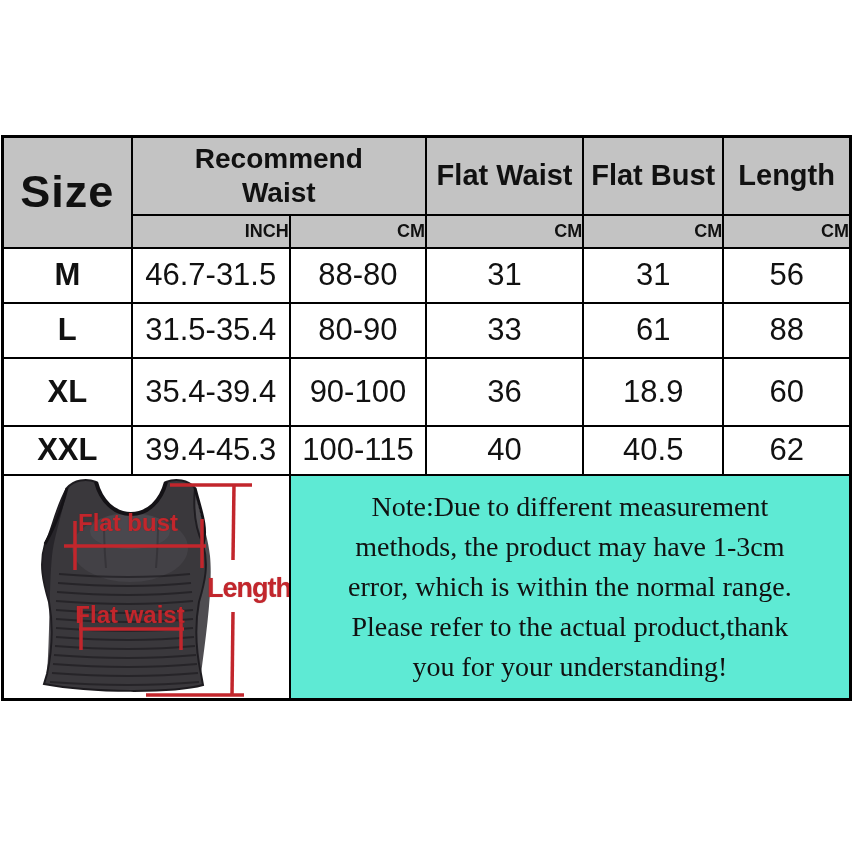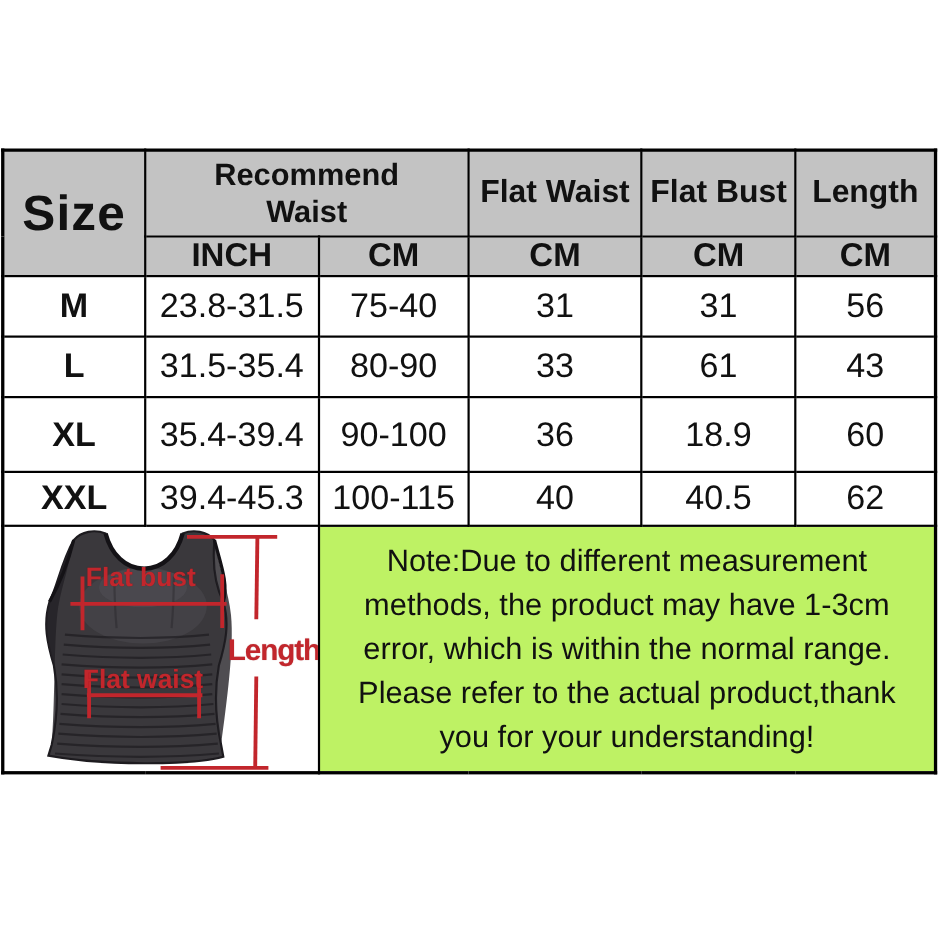--- a/index.html
+++ b/index.html
@@ -24,31 +24,32 @@
     border:2px solid #000;
     text-align:center;
     vertical-align:middle;
     padding:0;
     overflow:hidden;
   }
   tr.hdr td{background:#c3c3c3;font-weight:bold;}
   td.size-hd{font-size:45px;letter-spacing:1px;}
   .rw-inner{font-size:28px;line-height:34px;max-width:205px;margin:0 auto;font-weight:bold;}
   td.col-hd{font-size:29px;}
-  tr.subhdr td{font-size:30px;}
+  tr.subhdr td{font-size:18px;text-align:right;}
   tr.datarow td{font-size:31px;font-weight:normal;}
   tr.datarow td.size-cell{font-weight:bold;}
   td.vest-cell{background:#ffffff;}
   td.note-cell{
     text-align:left;
     vertical-align:top;
     font-size:28px;
     line-height:40px;
     padding:15px 2px 0 8px;
-    background:#bef264;
+    background:#5eead4;
+    font-family:Liberation Serif, serif;
   }
   .vest-wrap{position:relative;width:100%;height:222px;}
   .vest-wrap svg{position:absolute;left:0;top:0;}
   .ann{
     position:absolute;
     color:#c2262c;
     font-weight:bold;
     text-align:center;
     line-height:1;
     text-shadow:0 0 1px rgba(120,10,10,.4);
@@ -87,34 +88,34 @@
     <tr class="hdr subhdr" style="height:33px;">
       <td>INCH</td>
       <td>CM</td>
       <td>CM</td>
       <td>CM</td>
       <td>CM</td>
     </tr>
 
     <tr class="datarow" style="height:55px;">
       <td class="size-cell">M</td>
-      <td>23.8-31.5</td>
-      <td>75-40</td>
+      <td>46.7-31.5</td>
+      <td>88-80</td>
       <td>31</td>
       <td>31</td>
       <td>56</td>
     </tr>
 
     <tr class="datarow" style="height:55px;">
       <td class="size-cell">L</td>
       <td>31.5-35.4</td>
       <td>80-90</td>
       <td>33</td>
       <td>61</td>
-      <td>43</td>
+      <td>88</td>
     </tr>
 
     <tr class="datarow" style="height:68px;">
       <td class="size-cell">XL</td>
       <td>35.4-39.4</td>
       <td>90-100</td>
       <td>36</td>
       <td>18.9</td>
       <td>60</td>
     </tr>

